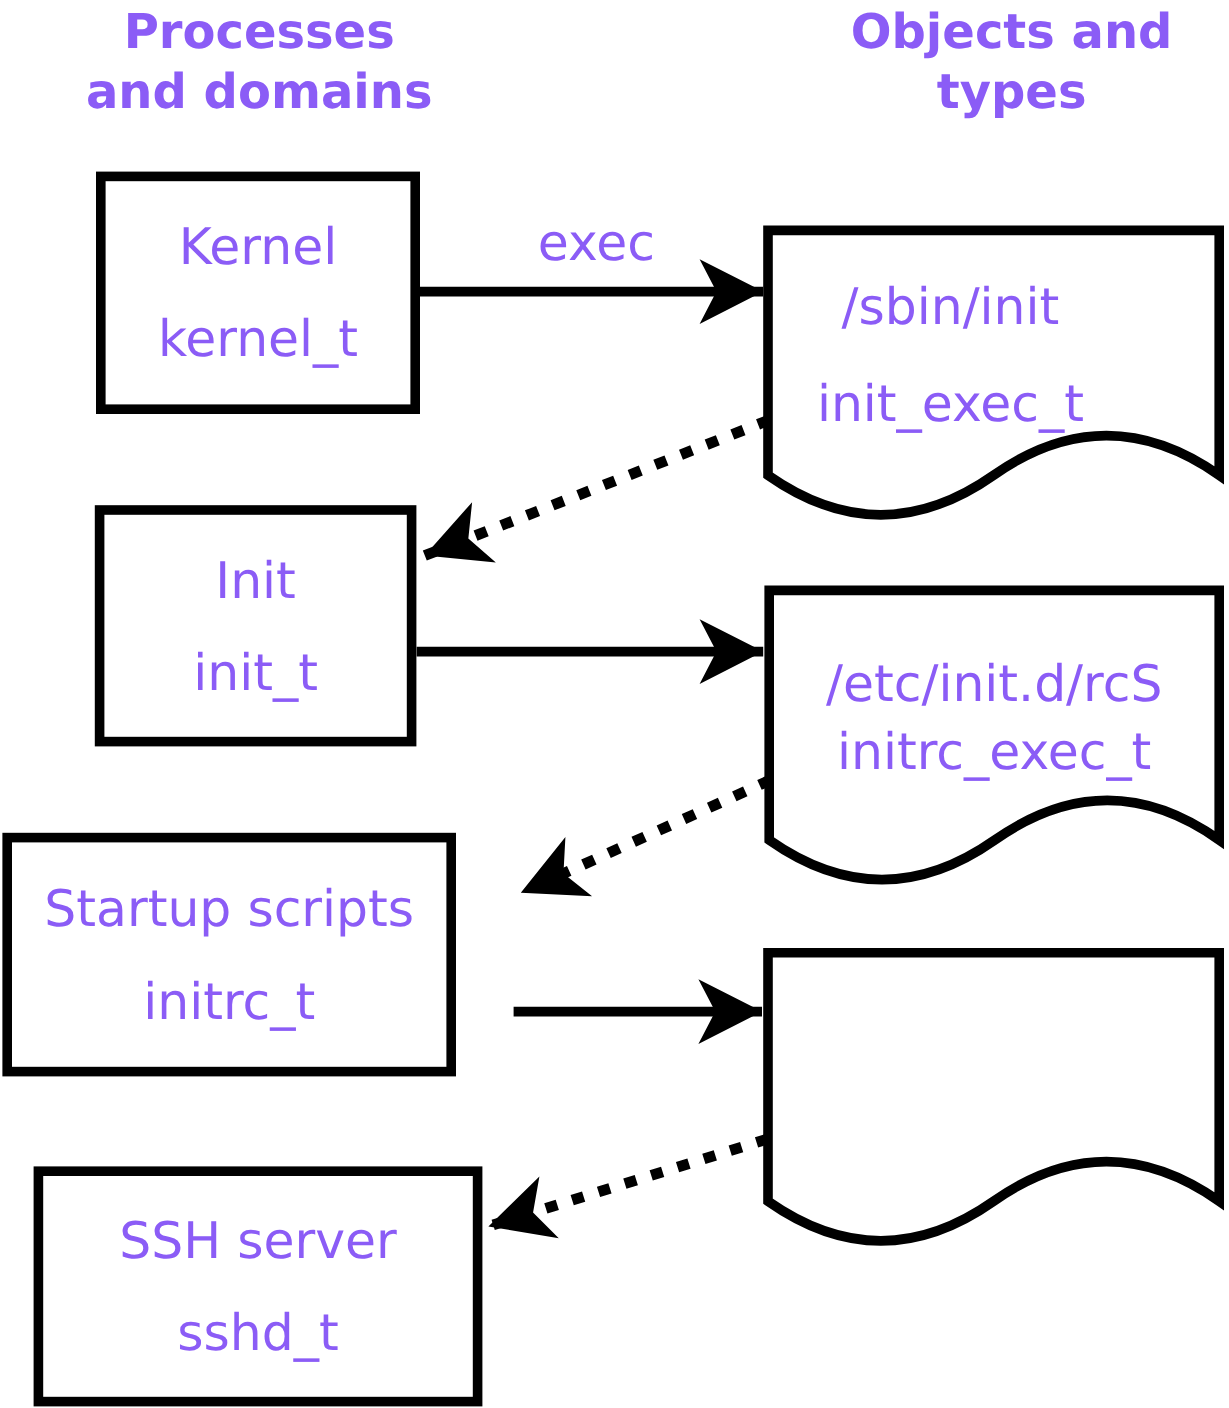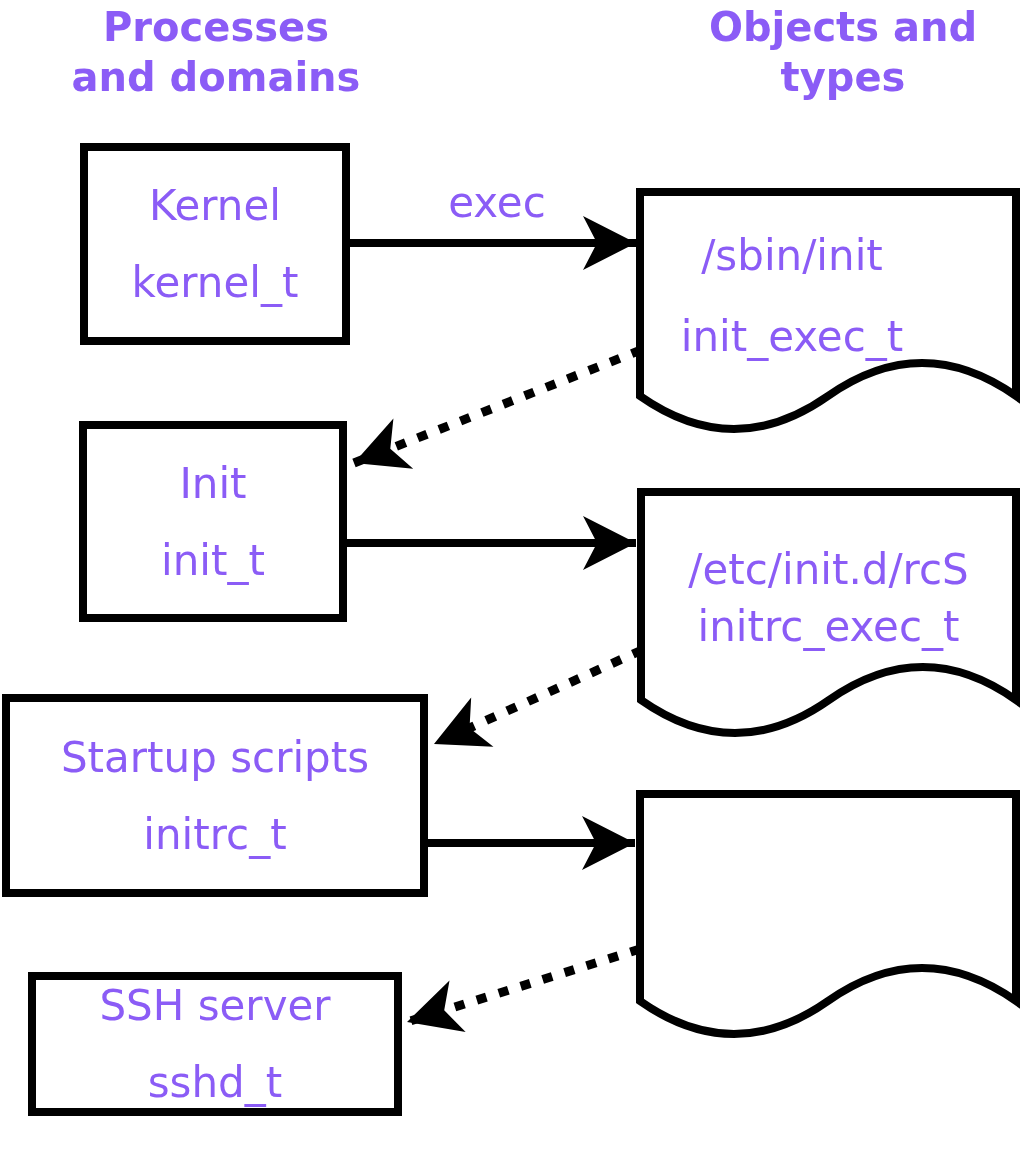--- a/index.html
+++ b/index.html
@@ -43,22 +43,22 @@
     flex-direction: column;
     align-items: center;
     justify-content: center;
     text-align: right;
     font-size: 42px;
     line-height: 57px;
     gap: 20px;
   }
   .box-kernel  { left: 80px; top: 143px; width: 270px; height: 202px; }
   .box-init    { left: 79px; top: 421px; width: 268px; height: 201px; }
-  .box-initrc  { left: 2px;  top: 694px; width: 426px; height: 203px; }
-  .box-sshd    { left: 28px; top: 972px; width: 374px; height: 144px; }
+  .box-initrc  { left: 2px;  top: 694px; width: 378px; height: 203px; }
+  .box-sshd    { left: 28px; top: 972px; width: 374px; height: 200px; }
   .doc-label {
     position: absolute;
     display: flex;
     flex-direction: column;
     align-items: center;
     justify-content: center;
     text-align: center;
     font-size: 42px;
     line-height: 57px;
     pointer-events: none;

